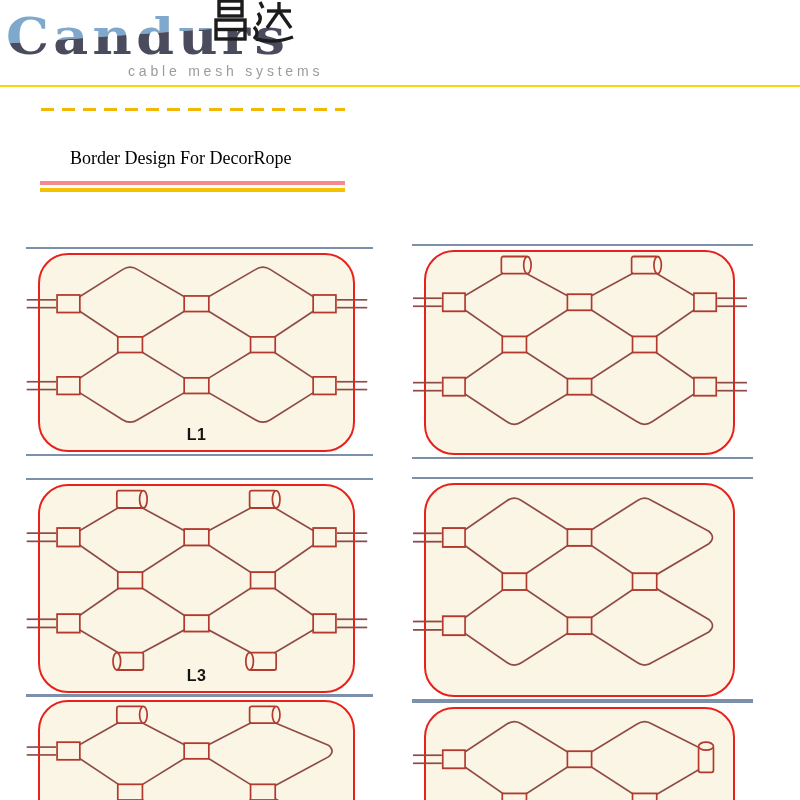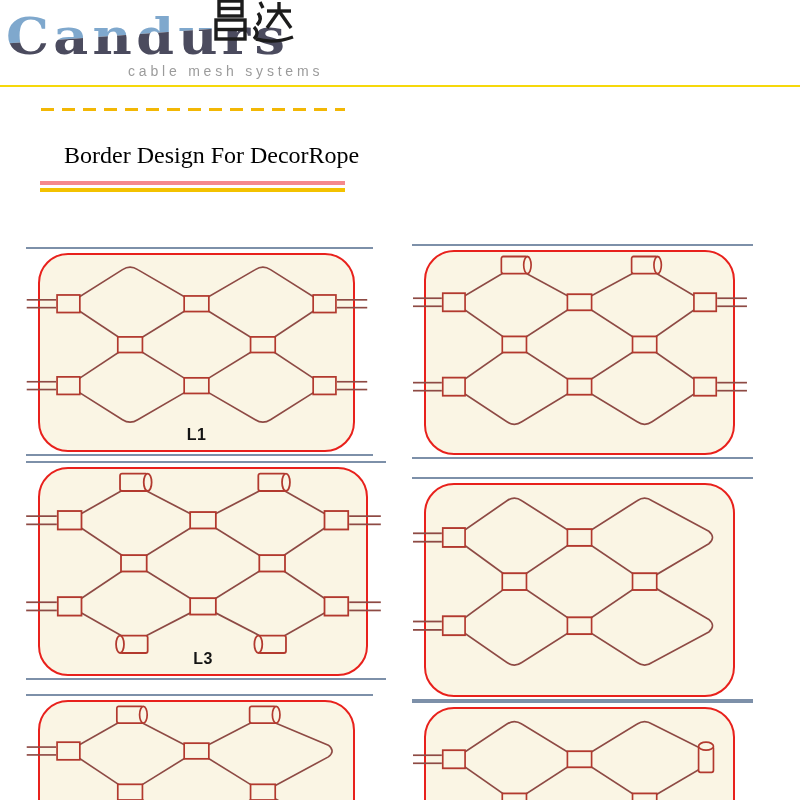--- a/index.html
+++ b/index.html
@@ -15,22 +15,22 @@
   .wordmark .lt{color:var(--brand-light);clip-path:polygon(0 0,100% 0,100% 28%,0 60%);}
   .wordmark .lb{color:var(--brand-dark);clip-path:polygon(0 60%,100% 28%,100% 100%,0 100%);}
   .cjk{position:absolute;left:210px;top:-2px;width:84px;height:46px;}
   .cjk rect,.cjk line,.cjk path{stroke:var(--cjk);fill:none;stroke-width:3.4;}
   .tagline{position:absolute;left:128px;top:63px;font-size:14px;letter-spacing:3.8px;color:var(--tagline);}
   .sr{position:absolute;width:1px;height:1px;overflow:hidden;clip-path:inset(50%);white-space:nowrap;}
 
   
   .dash{position:absolute;left:41px;top:108px;width:304px;height:3px;
     background:repeating-linear-gradient(90deg,var(--dash) 0 13px,transparent 13px 21px);}
-  .title{position:absolute;left:52px;top:130px;margin:12px;font-family:"Liberation Serif",serif;
-    font-weight:400;font-size:24px;color:#000;}
+  .title{position:absolute;left:52px;top:130px;margin:18px;font-family:"Liberation Serif",serif;
+    font-weight:400;font-size:18px;color:#000;}
   .bar{position:absolute;left:40px;width:305px;}
   .bar.salmon{top:181px;height:4px;background:var(--salmon);}
   .bar.goldb{top:188px;height:4px;background:var(--gold2);}
 
   
   #panel-layer{position:absolute;left:0;top:0;width:800px;height:800px;}
   .panel-wrap{position:absolute;}
   .rule{position:absolute;left:-12px;right:-18px;height:2px;background:var(--steel);}
   .rule-top{top:-6px;}
   .rule-bottom{bottom:-4px;}
@@ -156,21 +156,21 @@
               <rect x="222" y="84" width="26" height="16"></rect>
               <rect x="81" y="4.5" width="28" height="17" rx="2"></rect>
               <ellipse cx="109" cy="13" rx="4" ry="8.5"></ellipse>
               <rect x="221" y="4.5" width="28" height="17" rx="2"></rect>
               <ellipse cx="249" cy="13" rx="4" ry="8.5"></ellipse>
             </g>
   </svg>
     </div>
     <div class="rule rule-bottom"></div>
       </div>
-      <div class="panel-wrap" style="left: 38px; top: 467px; width: 317px; height: 209px; padding-left: 13px;">
+      <div class="panel-wrap" style="left: 38px; top: 484px; width: 317px; height: 209px;">
         <div class="rule rule-top"></div>
     <div class="panel">
           <svg viewBox="0 0 330 200" preserveAspectRatio="none">
     <g fill="none" stroke="#8e4a44" stroke-width="1.7">
               <line x1="-14" y1="46" x2="17" y2="46"></line>
               <line x1="-14" y1="54" x2="17" y2="54"></line>
               <line x1="-14" y1="130" x2="17" y2="130"></line>
               <line x1="-14" y1="138" x2="17" y2="138"></line>
               <line x1="30" y1="50" x2="95" y2="92"></line>
               <line x1="165" y1="50" x2="95" y2="92"></line>

